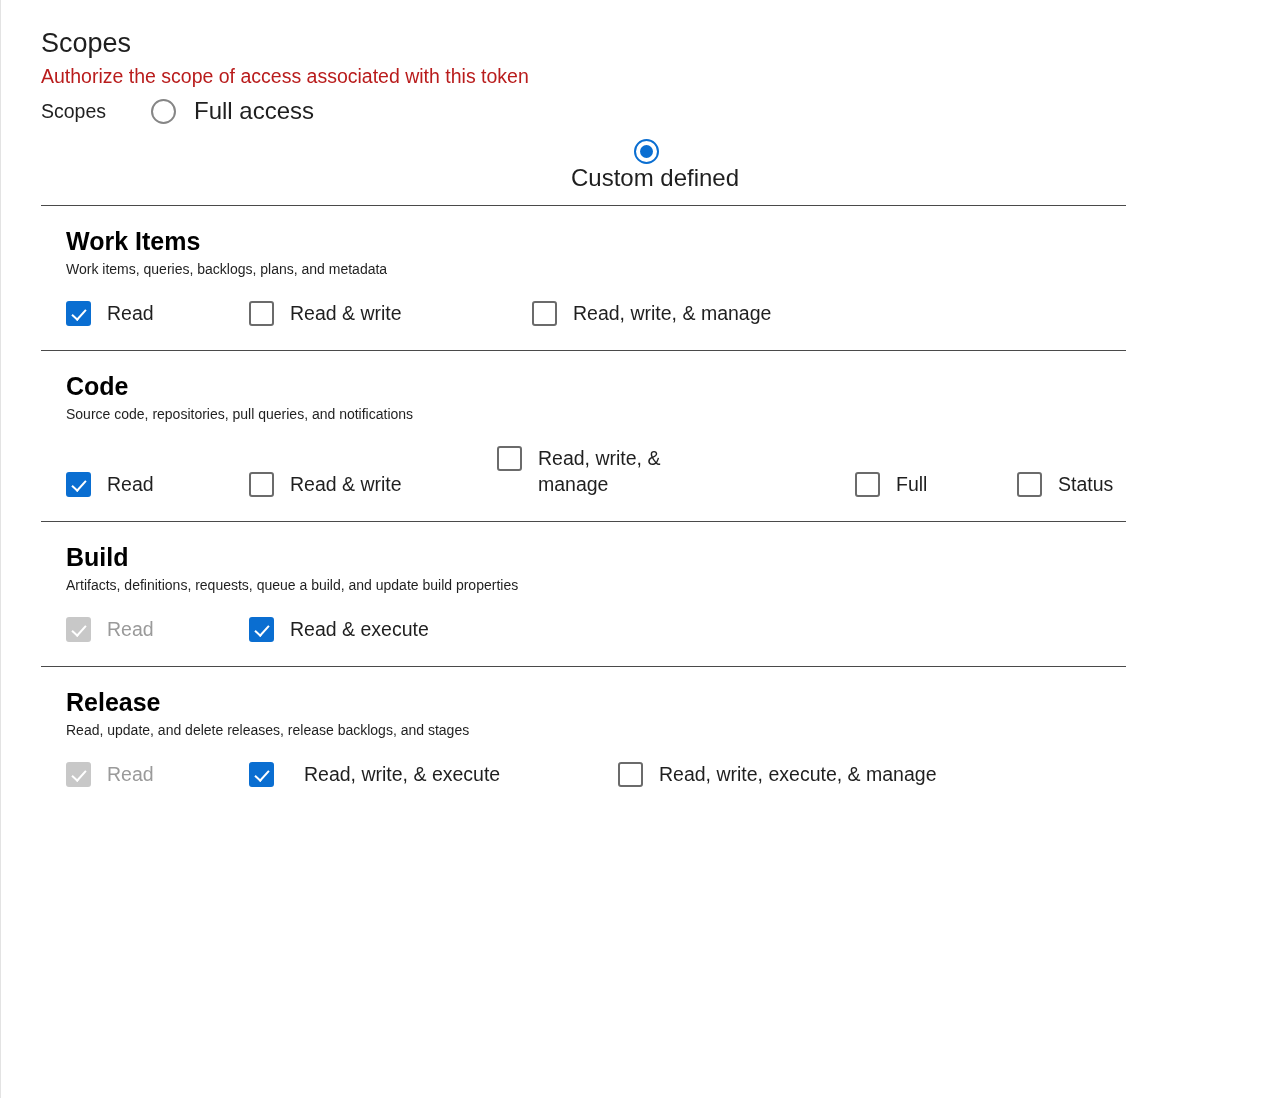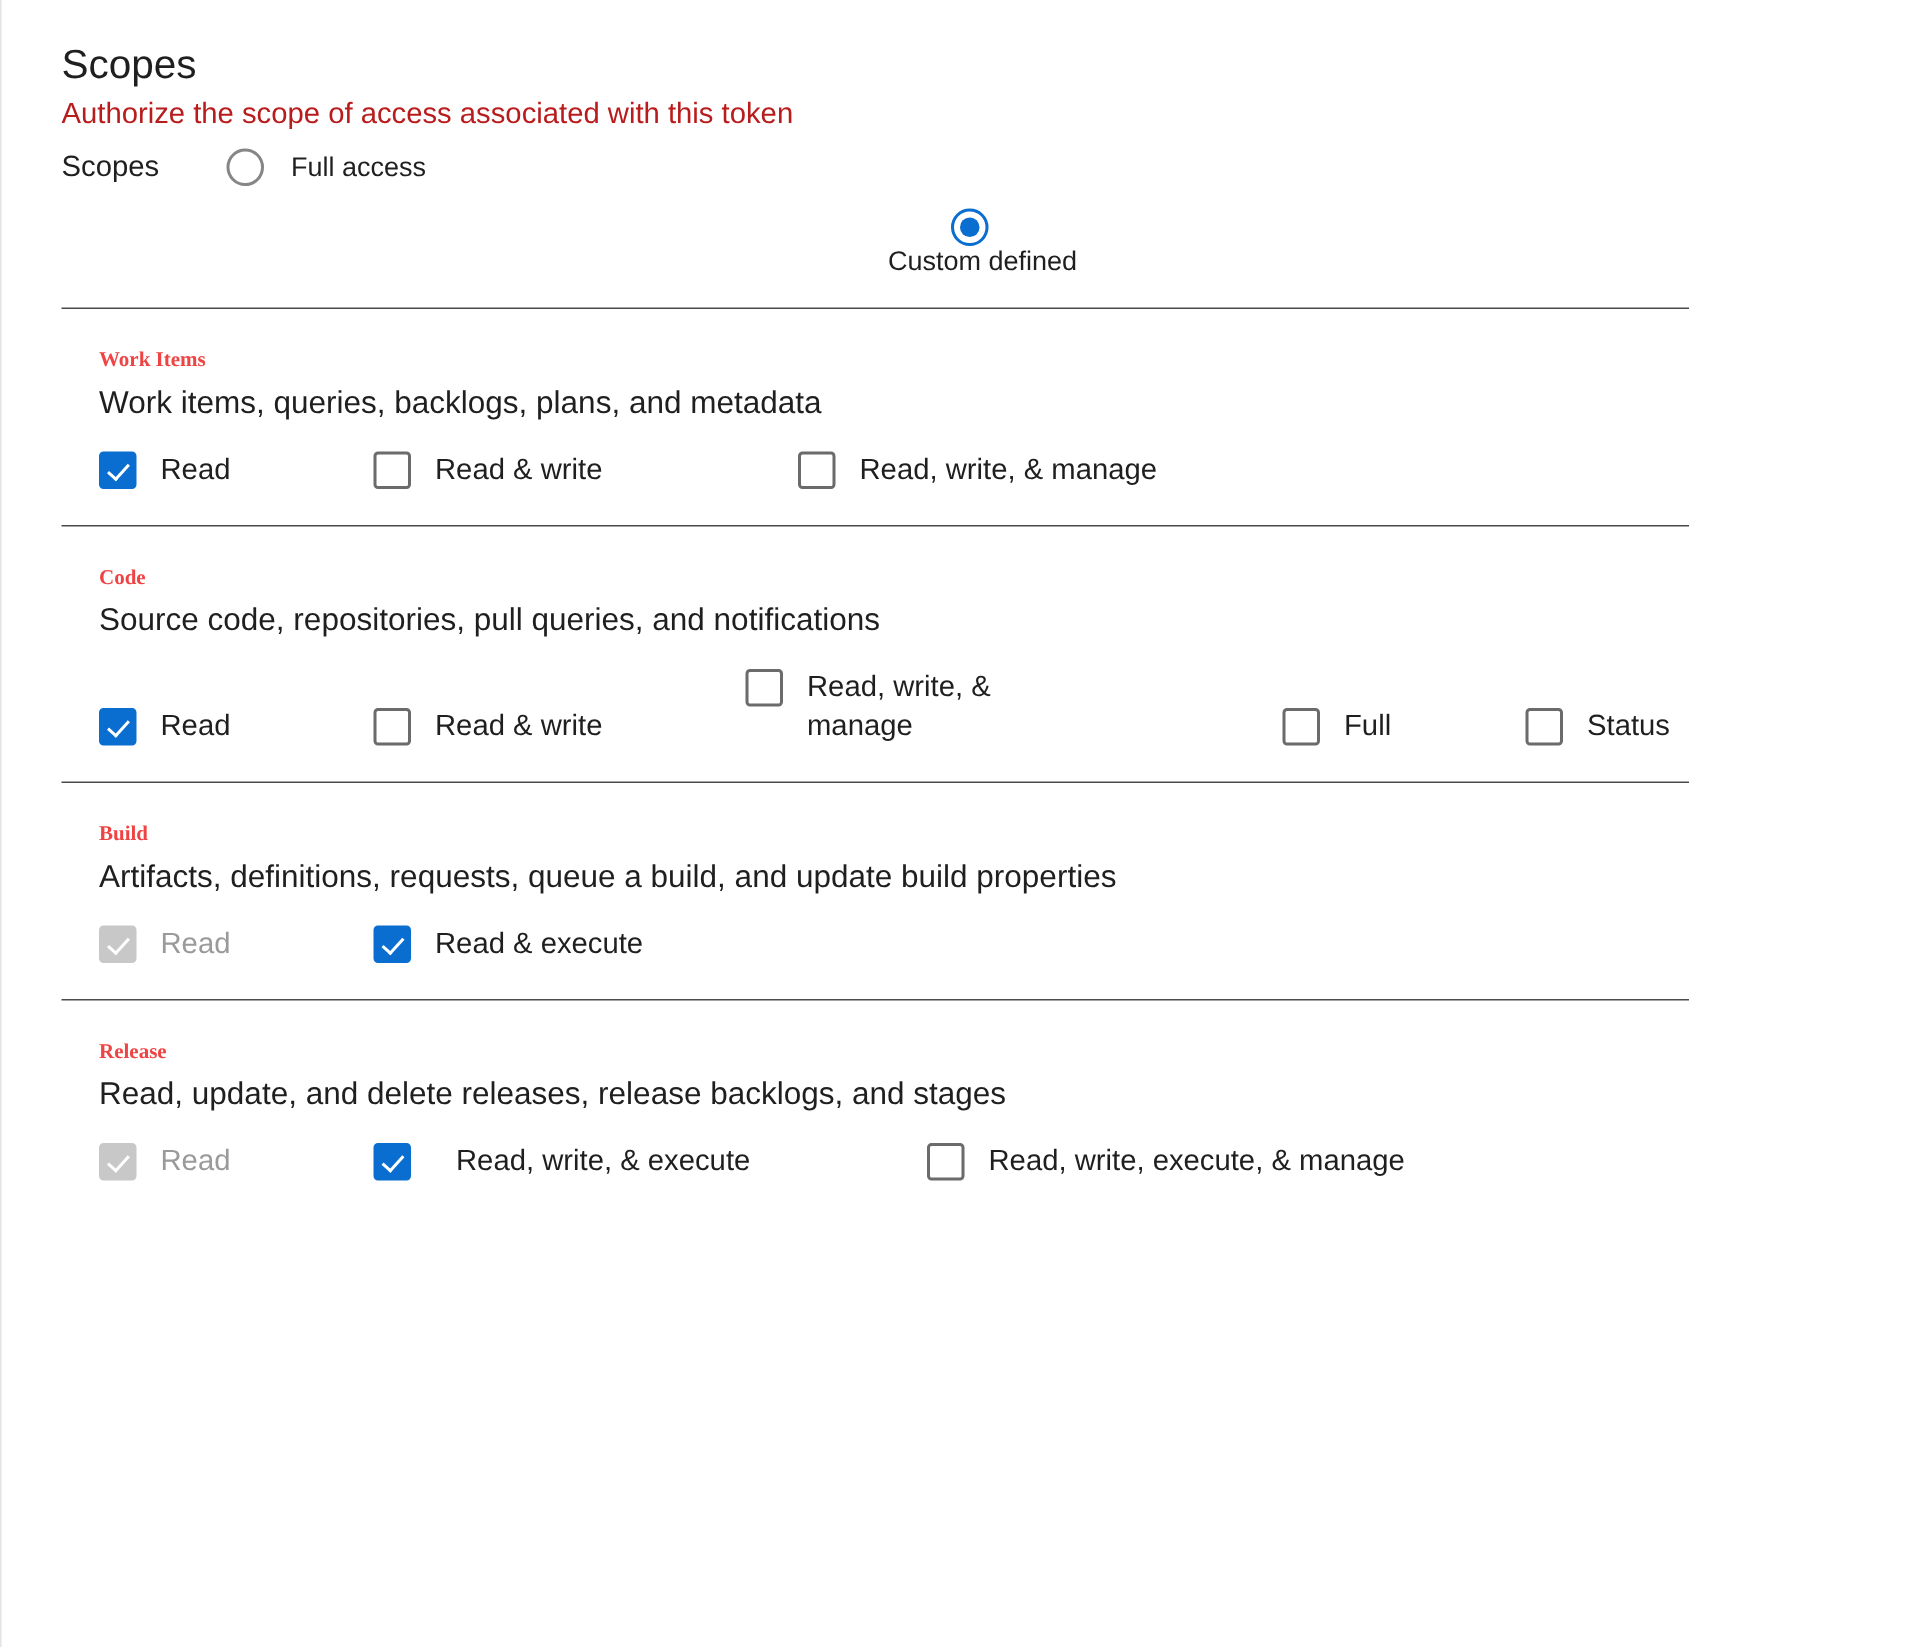--- a/index.html
+++ b/index.html
@@ -78,45 +78,44 @@
     left: 50%;
     top: 50%;
     width: 13px;
     height: 13px;
     margin-left: -6.5px;
     margin-top: -6.5px;
     border-radius: 50%;
     background: #0a6ed1;
   }
   .radio-text {
-    font-size: 18px;
+    font-size: 24px;
     color: #1f1f1f;
     margin-left: 18px;
   }
 
   .divider {
     height: 1px;
     background: #4a4a4a;
     margin: 0;
     width: 1208px;
   }
 
   .scope-block {
     padding: 22px 0 24px 25px;
   }
   .scope-name {
+    font-size: 25px;
+    font-weight: bold;
+    color: #000000;
+    line-height: 26px;
+    margin-bottom: 2px;
+  }
+  .scope-desc {
     font-size: 14px;
-    font-weight: bold;
-    color: #ef4444;
-    line-height: 26px;
-    margin-bottom: 2px;
-    font-family: Liberation Serif, serif;
-  }
-  .scope-desc {
-    font-size: 21px;
     color: #1f1f1f;
     line-height: 26px;
     margin-bottom: 18px;
   }
   .options {
     display: flex;
     align-items: flex-end;
   }
   .option {
     display: flex;

